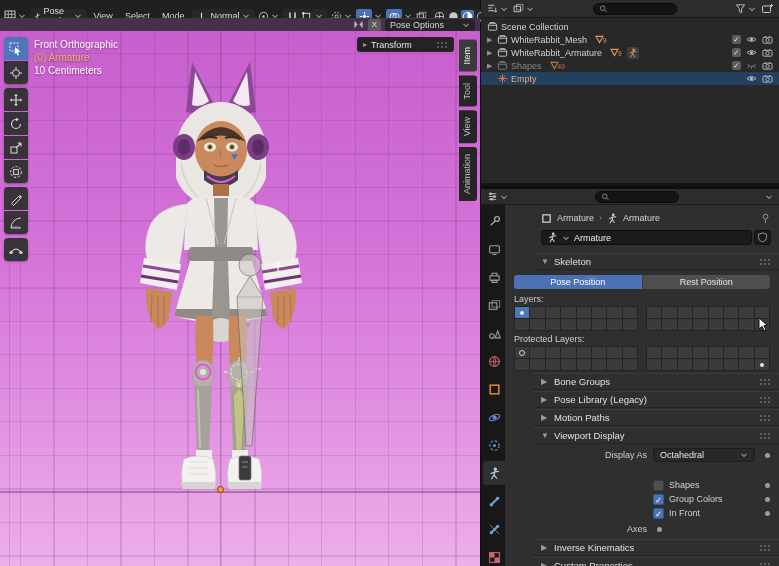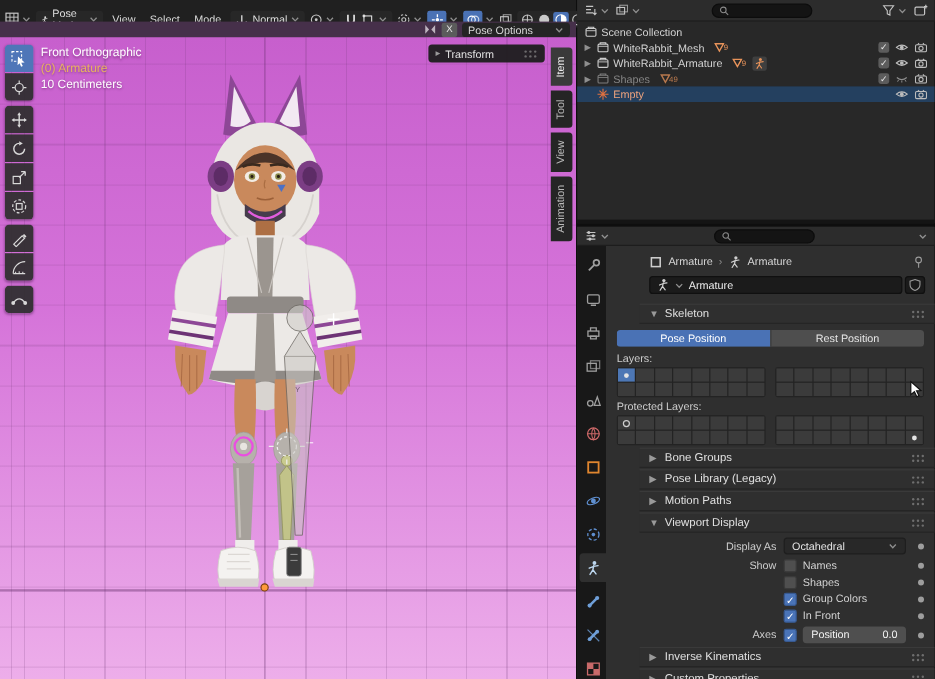--- a/index.html
+++ b/index.html
@@ -1026,30 +1026,20 @@
                   <use href="#s-chev"></use>
                 </svg>
               </span>
           </div>
         </div>
         <span class="pdots">
             <span class="ddot"></span>
           </span>
       </div>
 
-      <div class="pblock prow" style="top:259px">
-        <span class="plabel">Show</span>
-        <div class="pwidget">
-          <span class="cb"></span>
-          <span class="cblabel">Names</span>
-        </div>
-        <span class="pdots">
-            <span class="ddot"></span>
-          </span>
-      </div>
       <div class="pblock prow" style="top:273px">
         <span class="plabel"></span>
         <div class="pwidget">
           <span class="cb"></span>
           <span class="cblabel">Shapes</span>
         </div>
         <span class="pdots">
             <span class="ddot"></span>
           </span>
       </div>
@@ -1069,27 +1059,20 @@
           <span class="cb on"></span>
           <span class="cblabel">In Front</span>
         </div>
         <span class="pdots">
             <span class="ddot"></span>
           </span>
       </div>
 
       <div class="pblock prow" style="top:317px">
         <span class="plabel">Axes</span>
-        <div class="pwidget">
-          <span class="cb on"></span>
-          <div class="slider">
-            <span>Position</span>
-            <span>0.0</span>
-          </div>
-        </div>
         <span class="pdots">
             <span class="ddot"></span>
           </span>
       </div>
 
       <div class="pblock phead" style="top:334px">
         <span class="caret">▶</span>
         <span>Inverse Kinematics</span>
         <span class="grip"></span>
       </div>

